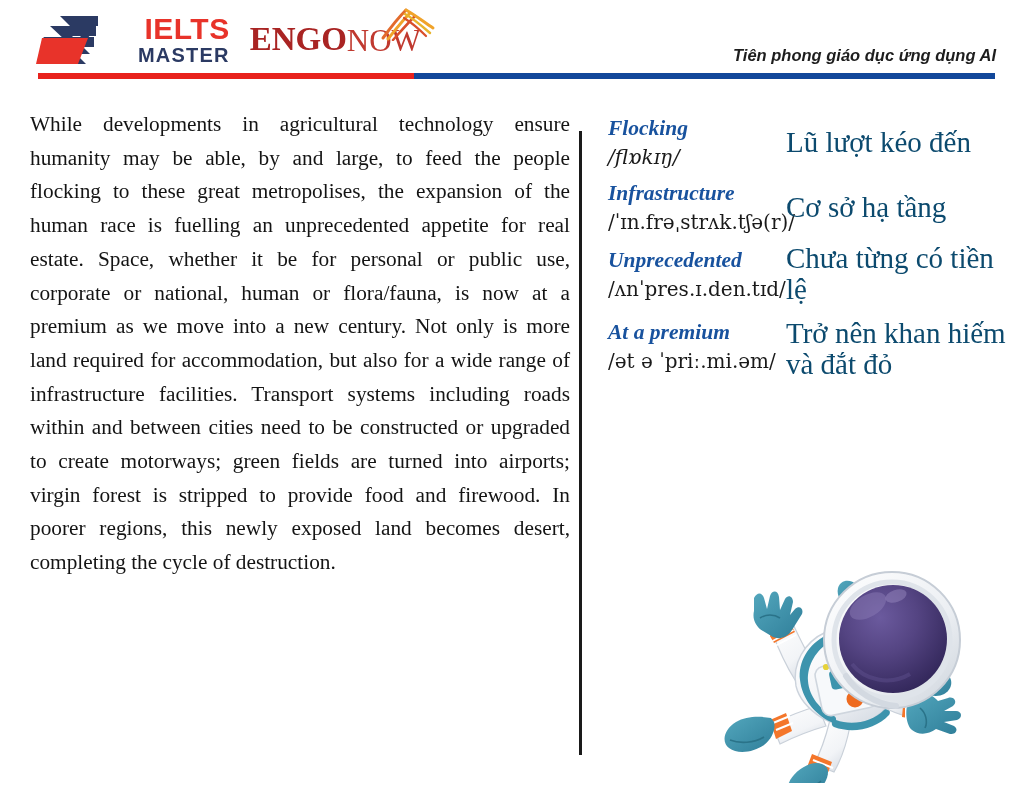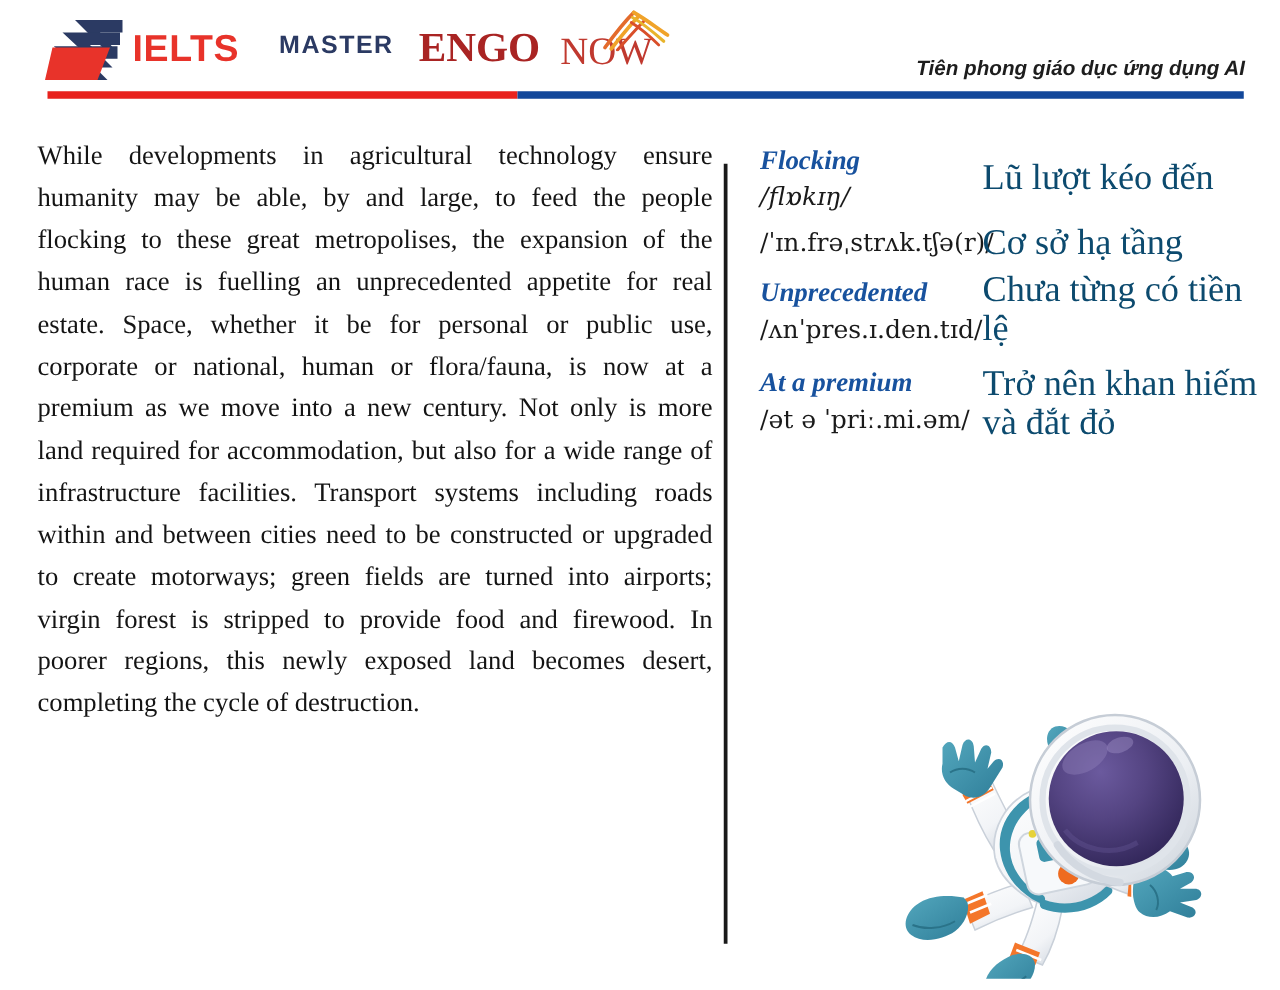--- a/index.html
+++ b/index.html
@@ -36,22 +36,23 @@
     width: 66px;
     height: 52px;
     flex: none;
   }
   #ielts-mark svg { display: block; }
 
   #ielts-wordmark {
     margin-left: 4px;
     line-height: 1;
     display: flex;
-    flex-direction: row;
+    flex-direction: column;
     justify-content: center;
+    align-items: flex-end;
   }
   .wm-ielts {
     font-family: "Liberation Sans", sans-serif;
     font-weight: bold;
     font-size: 30px;
     letter-spacing: 0.5px;
     color: #e8332a;
     line-height: 1.0;
   }
   .wm-master {
@@ -64,21 +65,20 @@
     margin-top: 1px;
     margin-left: 32px;
   }
 
   #engonow {
     margin-left: 20px;
     position: relative;
     display: flex;
     align-items: flex-end;
     padding-bottom: 2px;
-    gap: 16px;
   }
   .eng-a {
     font-family: "Liberation Serif", serif;
     font-weight: bold;
     font-size: 33px;
     color: #a92423;
     line-height: 1;
   }
   .eng-b {
     font-family: "Liberation Serif", serif;
@@ -271,20 +271,21 @@
       <div class="vocab-left">
         <div class="vocab-term">Flocking</div>
         <div class="vocab-ipa">/flɒkɪŋ/</div>
       </div>
       <div class="vocab-meaning">Lũ lượt kéo đến</div>
     </div>
 
 
     <div class="vocab-row r3">
       <div class="vocab-left">
+        <div class="vocab-term">Infrastructure</div>
         <div class="vocab-ipa upright">/ˈɪn.frəˌstrʌk.tʃə(r)/</div>
       </div>
       <div class="vocab-meaning">Cơ sở hạ tầng</div>
     </div>
 
     <div class="vocab-row r4">
       <div class="vocab-left">
         <div class="vocab-term">Unprecedented</div>
         <div class="vocab-ipa upright">/ʌnˈpres.ɪ.den.tɪd/</div>
       </div>

